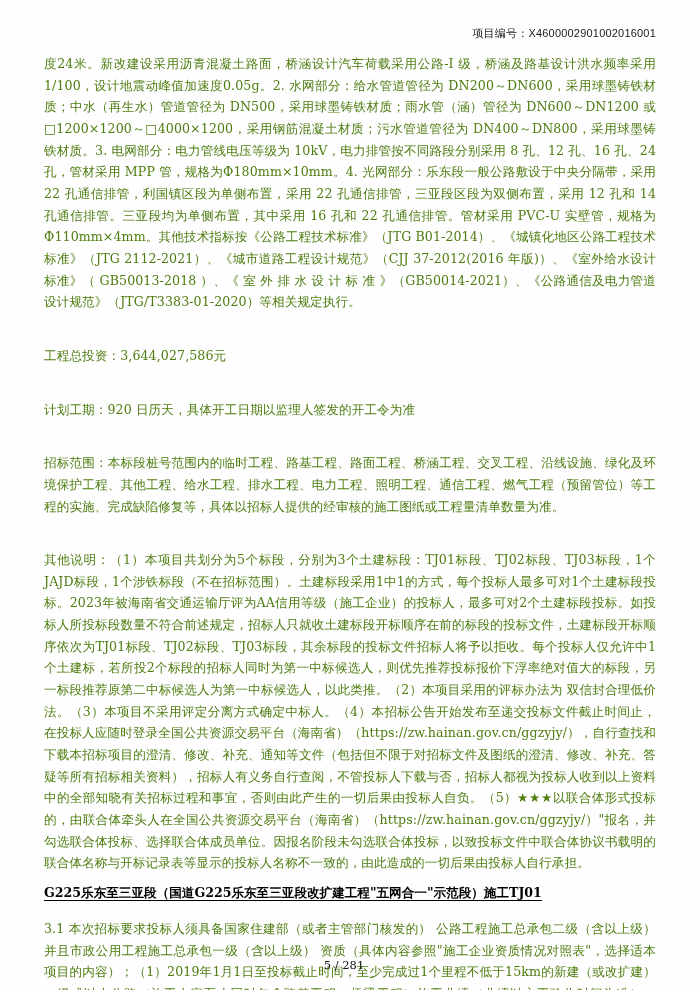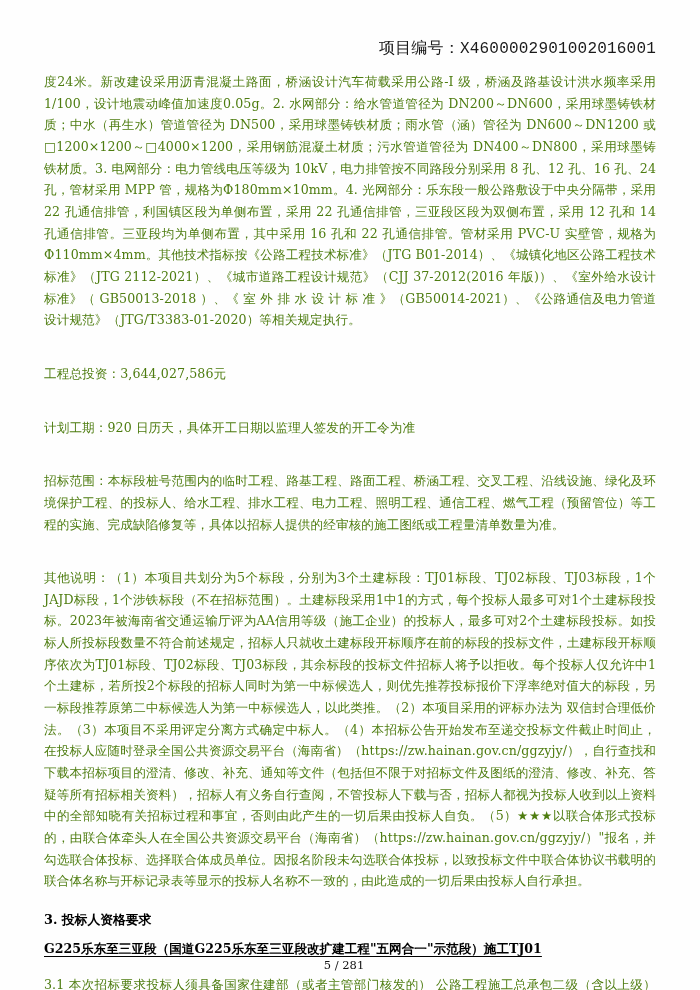--- a/index.html
+++ b/index.html
@@ -17,25 +17,25 @@
   .page {
     position: relative;
     width: 700px;
     height: 990px;
     box-sizing: border-box;
     padding: 26px 44px 0 44px;
     background: #fefefe;
   }
   .doc-number {
     text-align: right;
-    font-size: 16px;
+    font-size: 11px;
     color: #1a1a1a;
-    margin: 12px 0 12px 0;
+    margin: 0 0 12px 0;
     letter-spacing: 0.2px;
-    font-family: Liberation Mono, monospace;
+    font-family: Liberation Sans, sans-serif;
   }
   .body-text {
     font-family: "DejaVu Serif", "Liberation Serif", serif;
     font-size: 12.6px;
     line-height: 1.72;
     text-align: justify;
     text-justify: inter-ideograph;
     color: #4d7c0f;
     margin: 0 0 11px 0;
     letter-spacing: 0.1px;
@@ -77,25 +77,24 @@
 <div class="page">
 
   <div class="doc-number">项目编号：X4600002901002016001</div>
 
   <p class="body-text">度24米。新改建设采用沥青混凝土路面，桥涵设计汽车荷载采用公路-I 级，桥涵及路基设计洪水频率采用 1/100，设计地震动峰值加速度0.05g。2. 水网部分：给水管道管径为 DN200～DN600，采用球墨铸铁材质；中水（再生水）管道管径为 DN500，采用球墨铸铁材质；雨水管（涵）管径为 DN600～DN1200 或 □1200×1200～□4000×1200，采用钢筋混凝土材质；污水管道管径为 DN400～DN800，采用球墨铸铁材质。3. 电网部分：电力管线电压等级为 10kV，电力排管按不同路段分别采用 8 孔、12 孔、16 孔、24 孔，管材采用 MPP 管，规格为Φ180mm×10mm。4. 光网部分：乐东段一般公路敷设于中央分隔带，采用22 孔通信排管，利国镇区段为单侧布置，采用 22 孔通信排管，三亚段区段为双侧布置，采用 12 孔和 14 孔通信排管。三亚段均为单侧布置，其中采用 16 孔和 22 孔通信排管。管材采用 PVC-U 实壁管，规格为Φ110mm×4mm。其他技术指标按《公路工程技术标准》（JTG B01-2014）、《城镇化地区公路工程技术标准》（JTG 2112-2021）、《城市道路工程设计规范》（CJJ 37-2012(2016 年版)）、《室外给水设计标准》（ GB50013-2018 ）、《 室 外 排 水 设 计 标 准 》（GB50014-2021）、《公路通信及电力管道设计规范》（JTG/T3383-01-2020）等相关规定执行。</p>
 
   <p class="body-text spaced">工程总投资：3,644,027,586元</p>
 
   <p class="body-text spaced">计划工期：920 日历天，具体开工日期以监理人签发的开工令为准</p>
 
-  <p class="body-text spaced">招标范围：本标段桩号范围内的临时工程、路基工程、路面工程、桥涵工程、交叉工程、沿线设施、绿化及环境保护工程、的投标人、给水工程、排水工程、电力工程、照明工程、通信工程、燃气工程（预留管位）等工程的实施、完成缺陷修复等，具体以招标人提供的经审核的施工图纸或工程量清单数量为准。</p>
+  <p class="body-text spaced">招标范围：本标段桩号范围内的临时工程、路基工程、路面工程、桥涵工程、交叉工程、沿线设施、绿化及环境保护工程、其他工程、给水工程、排水工程、电力工程、照明工程、通信工程、燃气工程（预留管位）等工程的实施、完成缺陷修复等，具体以招标人提供的经审核的施工图纸或工程量清单数量为准。</p>
 
   <p class="body-text spaced"><span>其他说明：（1）本项目共划分为5个标段，分别为3个土建标段：TJ01标段、TJ02标段、TJ03标段，1个JAJD标段，1个涉铁标段（不在招标范围）。土建标段采用1中1的方式，每个投标人最多可对1个土建标段投标。2023年被海南省交通运输厅评为AA信用等级（施工企业）的投标人，最多可对2个土建标段投标。如投标人所投标段数量不符合前述规定，招标人只就收土建标段开标顺序在前的标段的投标文件，土建标段开标顺序依次为TJ01标段、TJ02标段、TJ03标段，其余标段的投标文件招标人将予以拒收。每个投标人仅允许中1个土建标，若所投2个标段的招标人同时为第一中标候选人，则优先推荐投标报价下浮率绝对值大的标段，另一标段推荐原第二中标候选人为第一中标候选人，以此类推。（2）本项目采用的评标办法为 双信封合理低价法。（3）本项目不采用评定分离方式确定中标人。（4）本招标公告开始发布至递交投标文件截止时间止，在投标人应随时登录全国公共资源交易平台（海南省）（https://zw.hainan.gov.cn/ggzyjy/），自行查找和下载本招标项目的澄清、修改、补充、通知等文件（包括但不限于对招标文件及图纸的澄清、修改、补充、答疑等所有招标相关资料），招标人有义务自行查阅，不管投标人下载与否，招标人都视为投标人收到以上资料中的全部知晓有关招标过程和事宜，否则由此产生的一切后果由投标人自负。（5）</span><span class="stars">★★★</span><span>以联合体形式投标的，由联合体牵头人在全国公共资源交易平台（海南省）（https://zw.hainan.gov.cn/ggzyjy/）"报名，并勾选联合体投标、选择联合体成员单位。因报名阶段未勾选联合体投标，以致投标文件中联合体协议书载明的联合体名称与开标记录表等显示的投标人名称不一致的，由此造成的一切后果由投标人自行承担。</span></p>
 
-  <h2 class="section-heading">3. 投标人资格要求</h2>
 
   <h3 class="sub-heading">G225乐东至三亚段（国道G225乐东至三亚段改扩建工程"五网合一"示范段）施工TJ01</h3>
 
   <p class="body-text">3.1 本次招标要求投标人须具备国家住建部（或者主管部门核发的） 公路工程施工总承包二级（含以上级）并且市政公用工程施工总承包一级（含以上级） 资质（具体内容参照"施工企业资质情况对照表"，选择适本项目的内容）；（1）2019年1月1日至投标截止时间，至少完成过1个里程不低于15km的新建（或改扩建）一级或以上公路（施工内容至少同时包含路基工程、桥梁工程）施工业绩（业绩以交工验收时间为准）；（2）2019年1月1日至投标截止时间，至少完成过1个里程不低于15km的新建（或改扩建）一级或以上公路（施工内容至少包含沥青混凝土路面工</p>
 
   <div class="footer">5 / 281</div>
 
 </div>
 
 </body></html>

